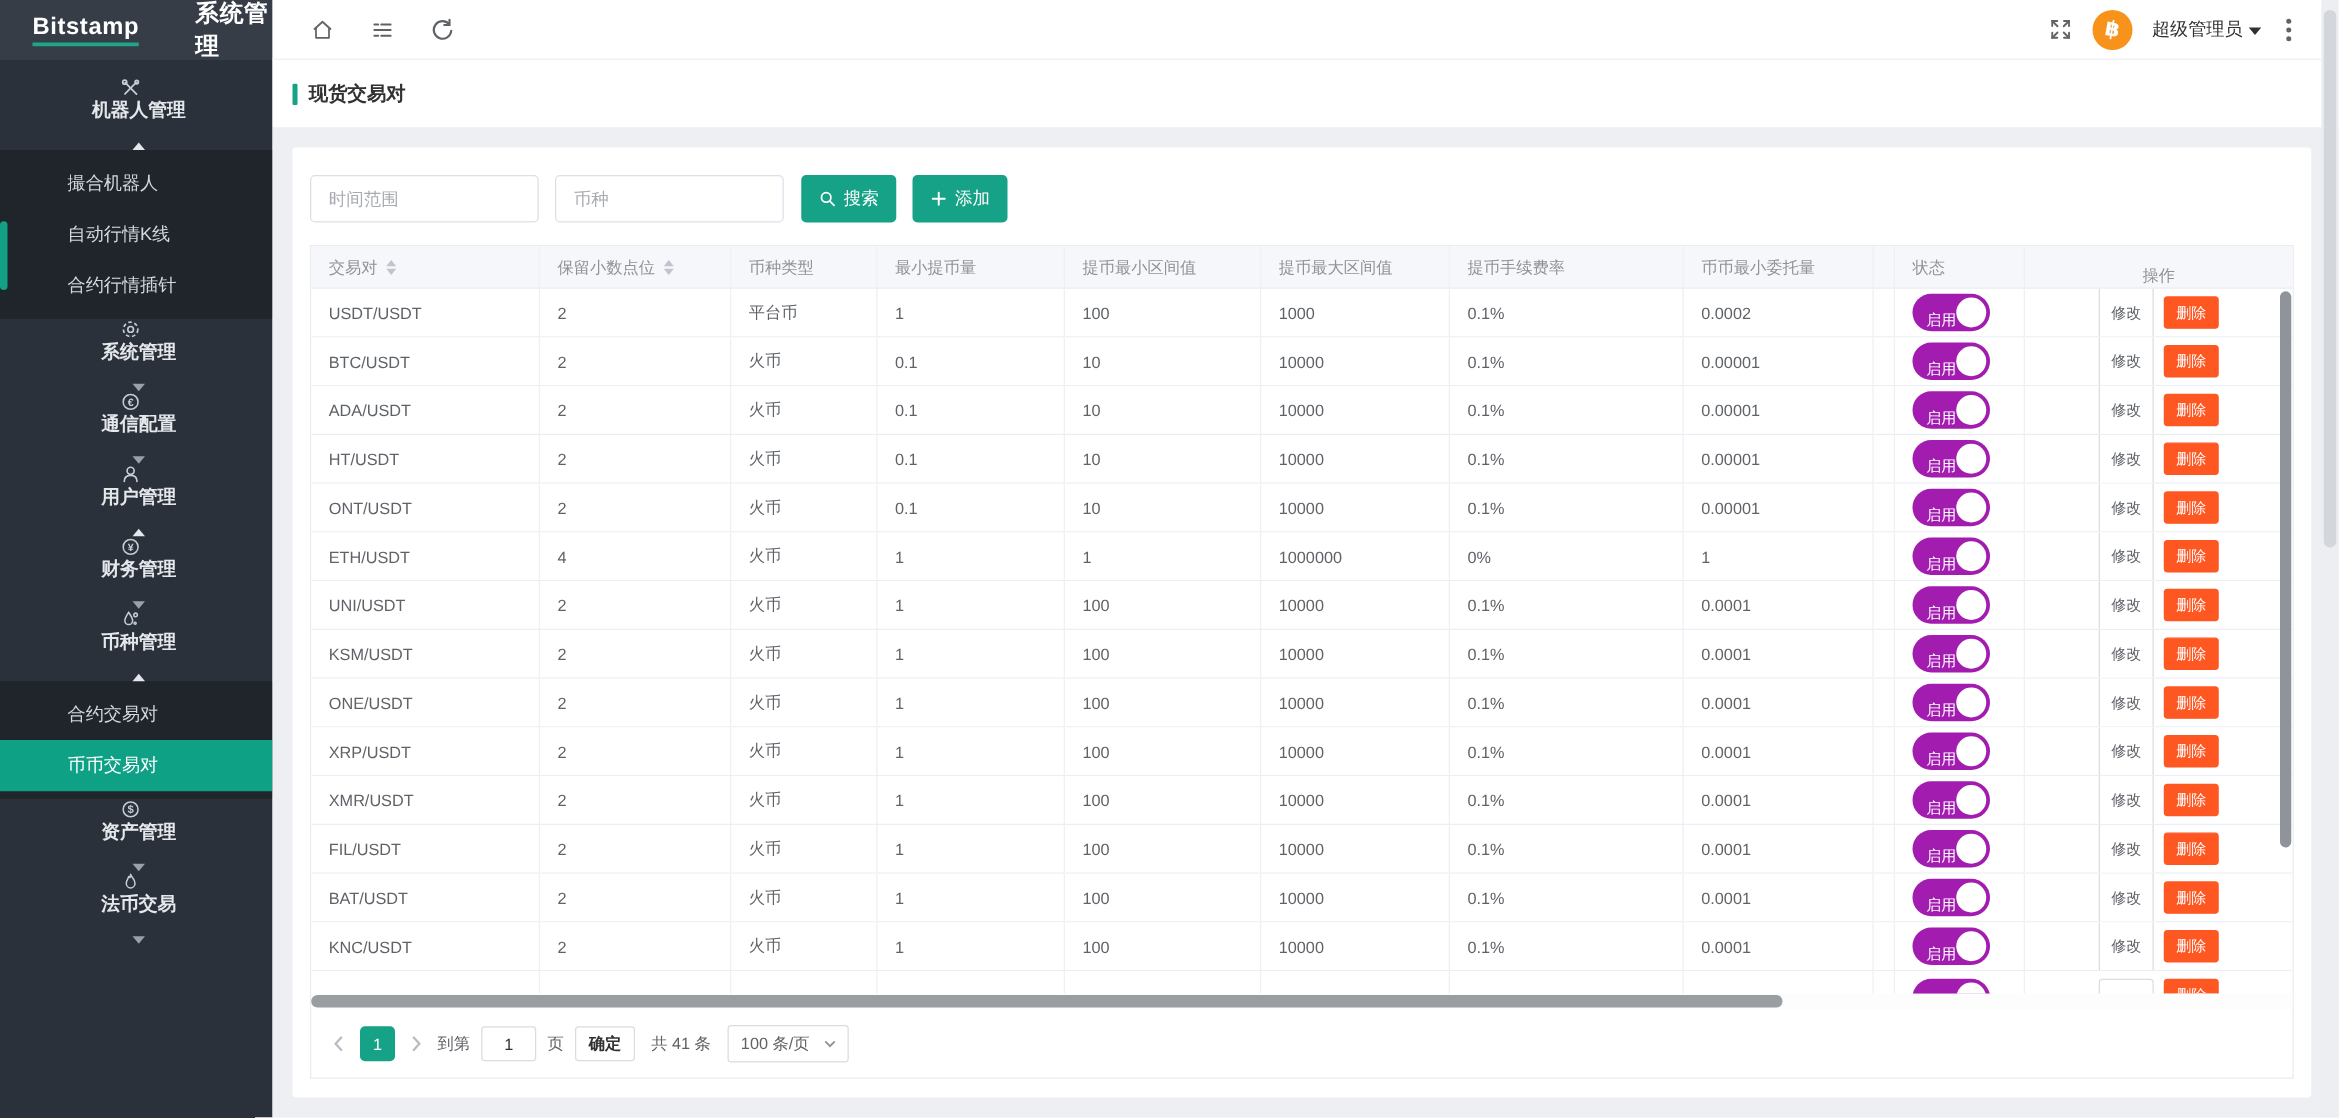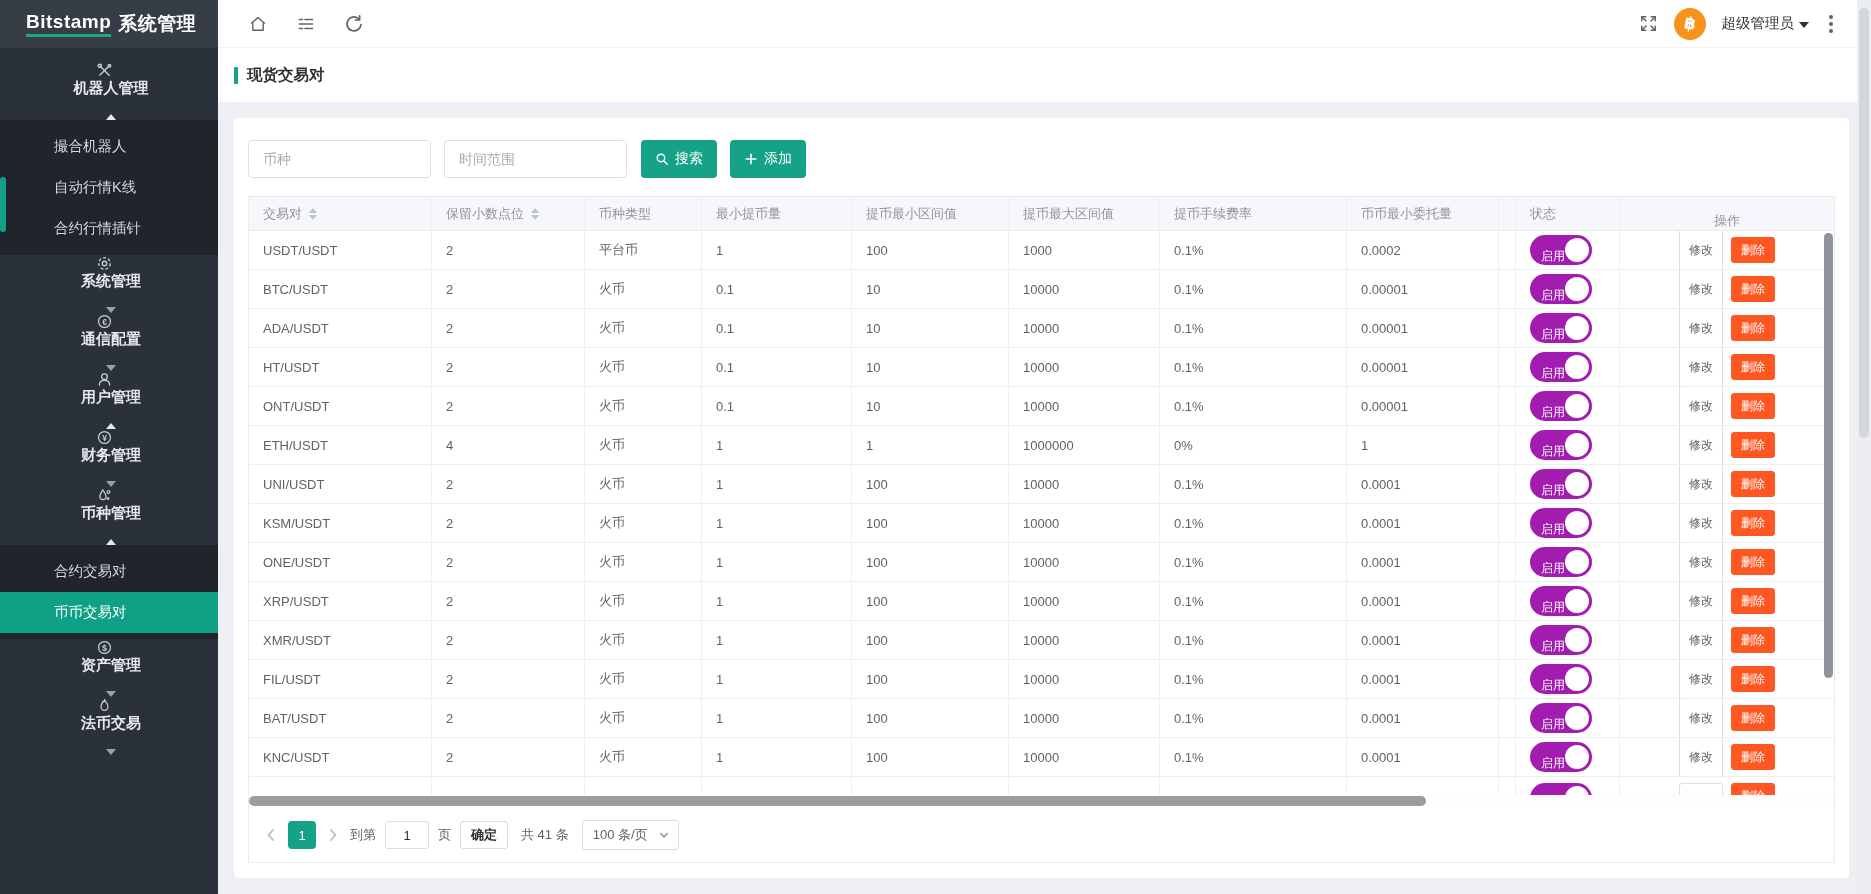--- a/index.html
+++ b/index.html
@@ -1,21 +1,21 @@
 <!DOCTYPE html>
 <html><head>
 <meta charset="utf-8">
 <style>
   * { margin:0; padding:0; box-sizing:border-box; }
   html,body { width:1871px; height:894px; overflow:hidden; }
   body { font-family:"Liberation Sans","DejaVu Sans",sans-serif; font-size:14px; color:#606266; background:#edeff3; display:flex; }
 
   
   .sidebar { position:relative; width:218px; min-width:218px; height:894px; background:#2b313a; color:#dfe3e8; overflow:hidden; }
-  .logo { height:48px; background:#363d47; display:flex; align-items:center; padding-left:26px; font-size:19px; font-weight:bold; color:#fff; letter-spacing:.5px; }
+  .logo { height:48px; background:#363d47; display:flex; align-items:center; padding-left:26px; font-size:19px; font-weight:bold; color:#fff; letter-spacing:.5px;gap:38px; }
   .logo .brand { border-bottom:3px solid #1ea586; padding-bottom:1px; }
   .logo .suffix { margin-left:7px; }
   .side-thumb { position:absolute; left:0; top:177px; width:6px; height:55px; background:#12a086; border-radius:3px; z-index:5; }
   .nav { padding-top:14px; }
   .group-item { height:58px; display:flex; align-items:center; padding:0 18px 0 22px; cursor:pointer; font-size:15px; font-weight:bold; color:#e4e7eb;flex-direction:column; }
   .group-item .gicon { width:17px; height:17px; margin-right:14px; color:#c6ccd3; flex:none; }
   .group-item .glabel { flex:1; }
   .caret-up { width:0; height:0; border-left:5px solid transparent; border-right:5px solid transparent; border-bottom:6px solid #e4e7eb; }
   .caret-down { width:0; height:0; border-left:5px solid transparent; border-right:5px solid transparent; border-top:6px solid #99a0a8; }
   .submenu { background:#20252c; padding:6px 0; }
@@ -239,22 +239,22 @@
 
   <div class="titlebar">
     <span class="accent"></span>
     <span class="page-title">现货交易对</span>
   </div>
 
   <div class="content">
     <div class="card">
 
       <div class="toolbar">
+        <input class="tb-input" placeholder="时间范围" style="">
         <input class="tb-input" placeholder="币种" style="">
-        <input class="tb-input" placeholder="时间范围" style="">
         <button class="btn-teal" style="margin-left:1px;">
           <svg viewBox="0 0 16 16" fill="none" stroke="#fff" stroke-width="1.6" stroke-linecap="round">
               <circle cx="6.8" cy="6.8" r="4.3"></circle>
               <path d="M10.2 10.2 L14 14"></path>
             </svg>
           <span>搜索</span>
         </button>
         <button class="btn-teal">
           <svg viewBox="0 0 16 16" fill="none" stroke="#fff" stroke-width="1.8" stroke-linecap="round">
               <path d="M8 2.5 V13.5"></path>

